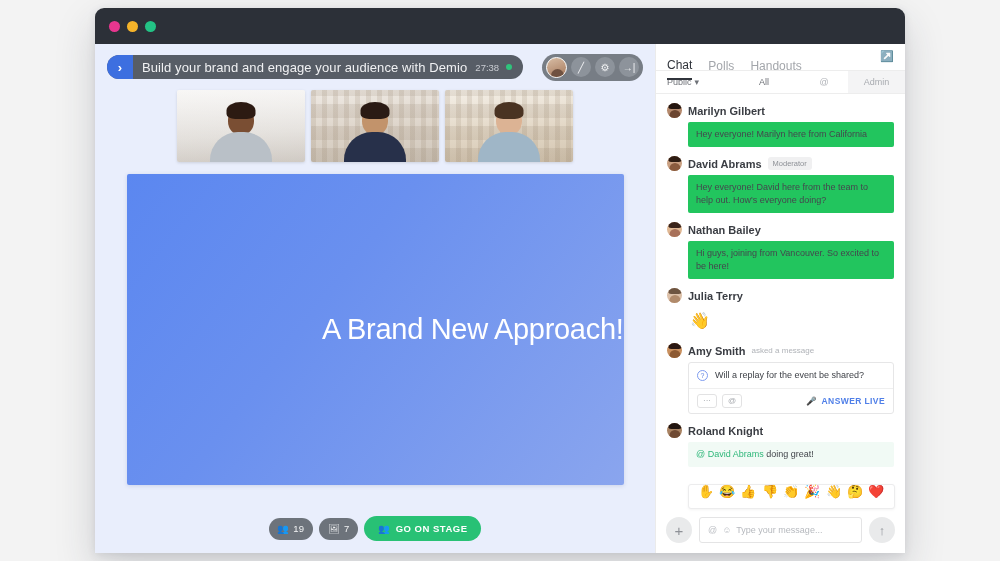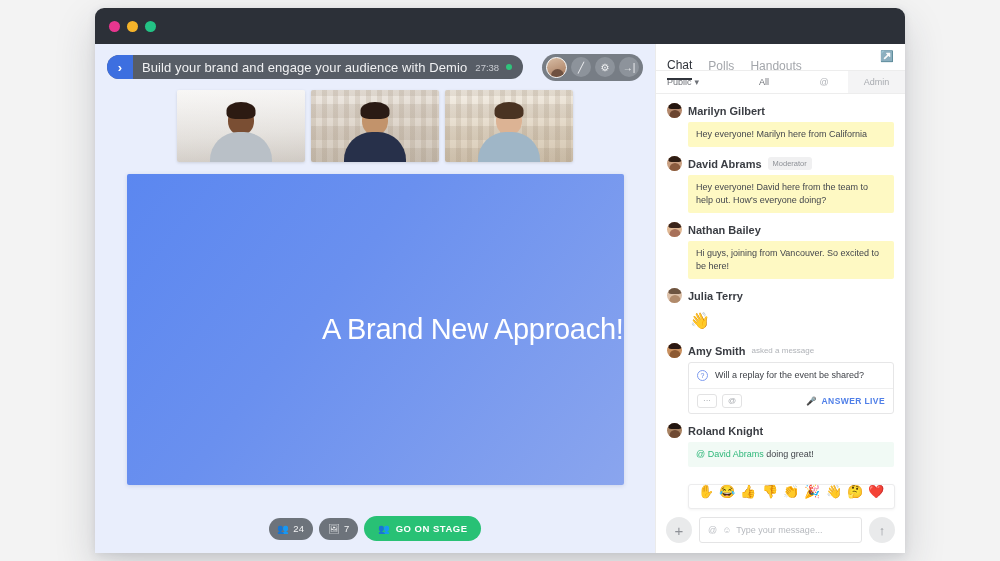--- a/index.html
+++ b/index.html
@@ -152,21 +152,21 @@
   .a1 { background:#b58a6e; } .a1 i{ background:#6b4530;} .a1 b{ background:#241610;}
   .a2 { background:#caa183; } .a2 i{ background:#8a5b3e;} .a2 b{ background:#2e1d13;}
   .a3 { background:#e0b894; } .a3 i{ background:#a8715a;} .a3 b{ background:#3a241a;}
   .a4 { background:#dcc0a8; } .a4 i{ background:#b08a6b;} .a4 b{ background:#6d5440;}
   .a5 { background:#c9905f; } .a5 i{ background:#8d5a33;} .a5 b{ background:#2a1712;}
   .a6 { background:#a98363; } .a6 i{ background:#6f4a33;} .a6 b{ background:#221510;}
   .msg-name { font-size: 11px; color: #3a3d43; font-weight: 700; }
   .badge-mod { font-size: 7.5px; color: #8d9096; background: #f0f0f1; border-radius: 3px; padding: 2px 5px; }
   .msg-sub { font-size: 8px; color: #b0b3b8; }
   .bubble {
-    margin-left: 21px; background: #fef9c3; border-radius: 2px;
+    margin-left: 21px; background: #22c55e; border-radius: 2px;
     padding: 6px 8px; font-size: 9px; color: #44474d; line-height: 1.45;
   }
   .bubble.plain { background: transparent; padding: 2px 0 2px 2px; font-size: 16px; }
   .bubble.mention { background: #f1faf5; }
   .mention-name { color: #2fb87a; }
 
   .qcard { margin-left: 21px; border: 1px solid #e6e6e7; border-radius: 3px; background: #fff; }
   .qrow { display: flex; align-items: flex-start; gap: 7px; padding: 7px 8px; font-size: 9px; color: #3f4248; }
   .q-ic { width: 11px; height: 11px; border-radius: 50%; border: 1px solid #7e9cf0; color: #5b7fe0; font-size: 7px; display: flex; align-items: center; justify-content: center; flex: none; }
   .qfoot { display: flex; align-items: center; gap: 5px; padding: 5px 8px; border-top: 1px solid #efefef; }
@@ -251,21 +251,21 @@
           </div>
         </div>
 
         <div class="slide">
           <div class="slide-title">A Brand New Approach!</div>
         </div>
 
         <div class="stage-bottom">
           <div class="count-pill">
             <span>👥</span>
-            <span>24</span>
+            <span>19</span>
           </div>
           <div class="count-pill">
             <span>🖼</span>
             <span>7</span>
           </div>
           <div class="go-stage">
             <span>👥</span>
             <span>GO ON STAGE</span>
           </div>
         </div>

